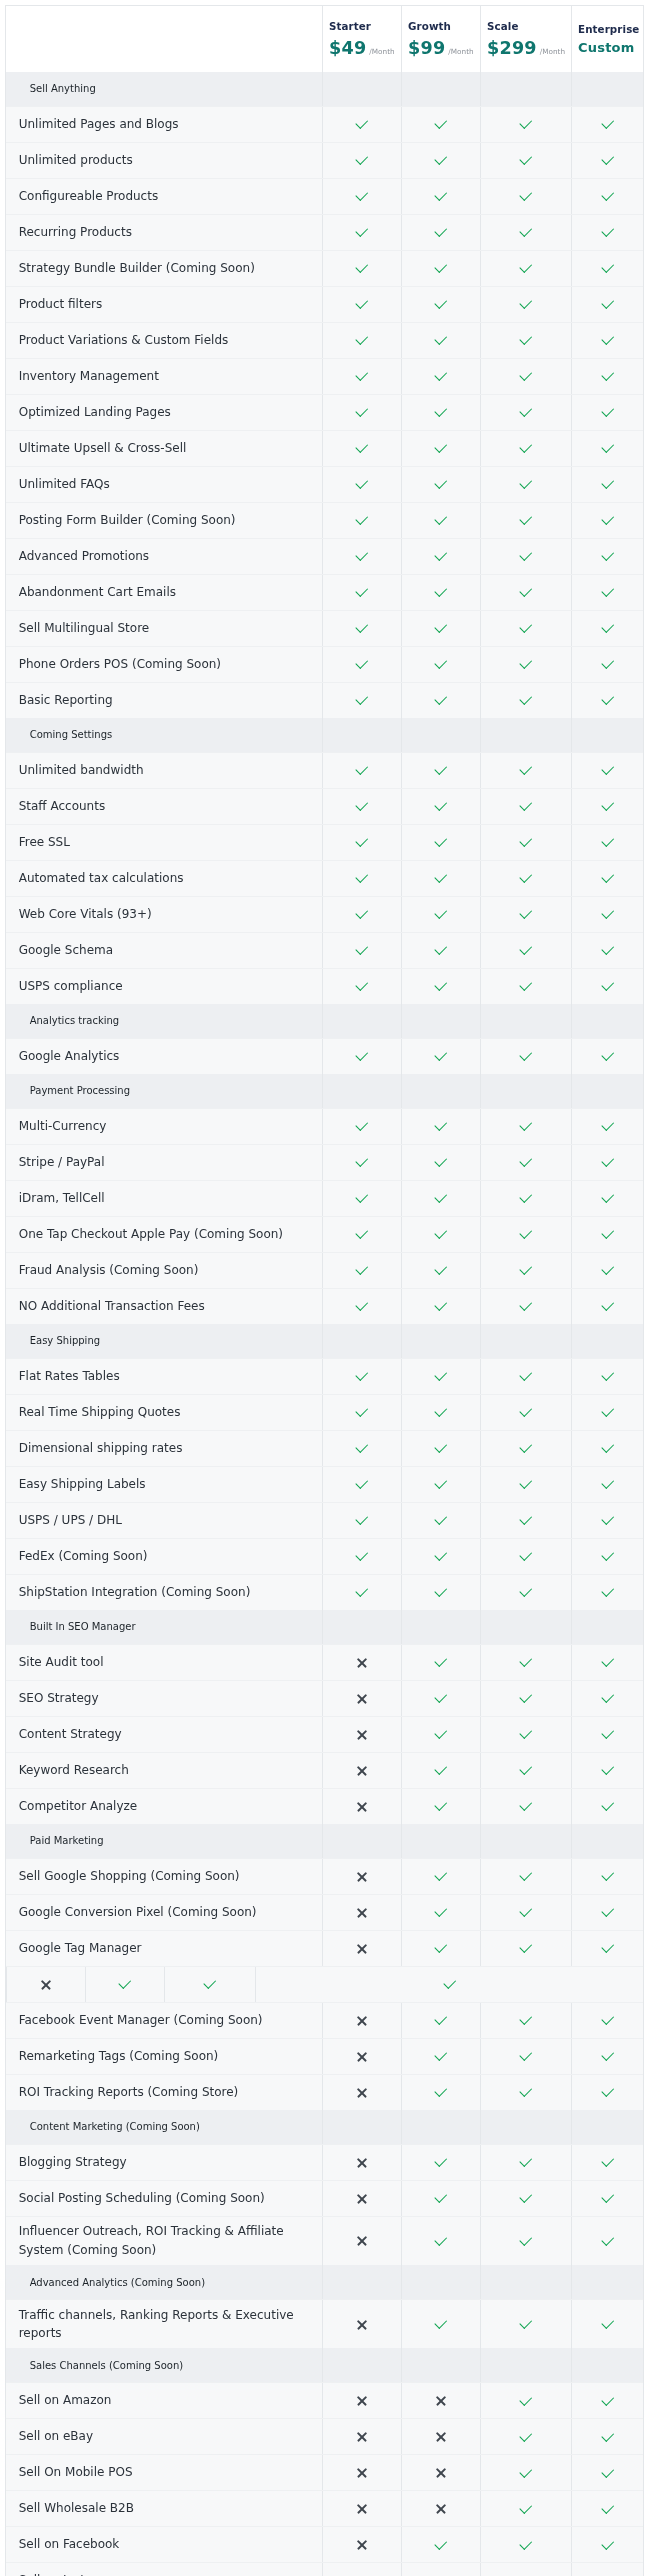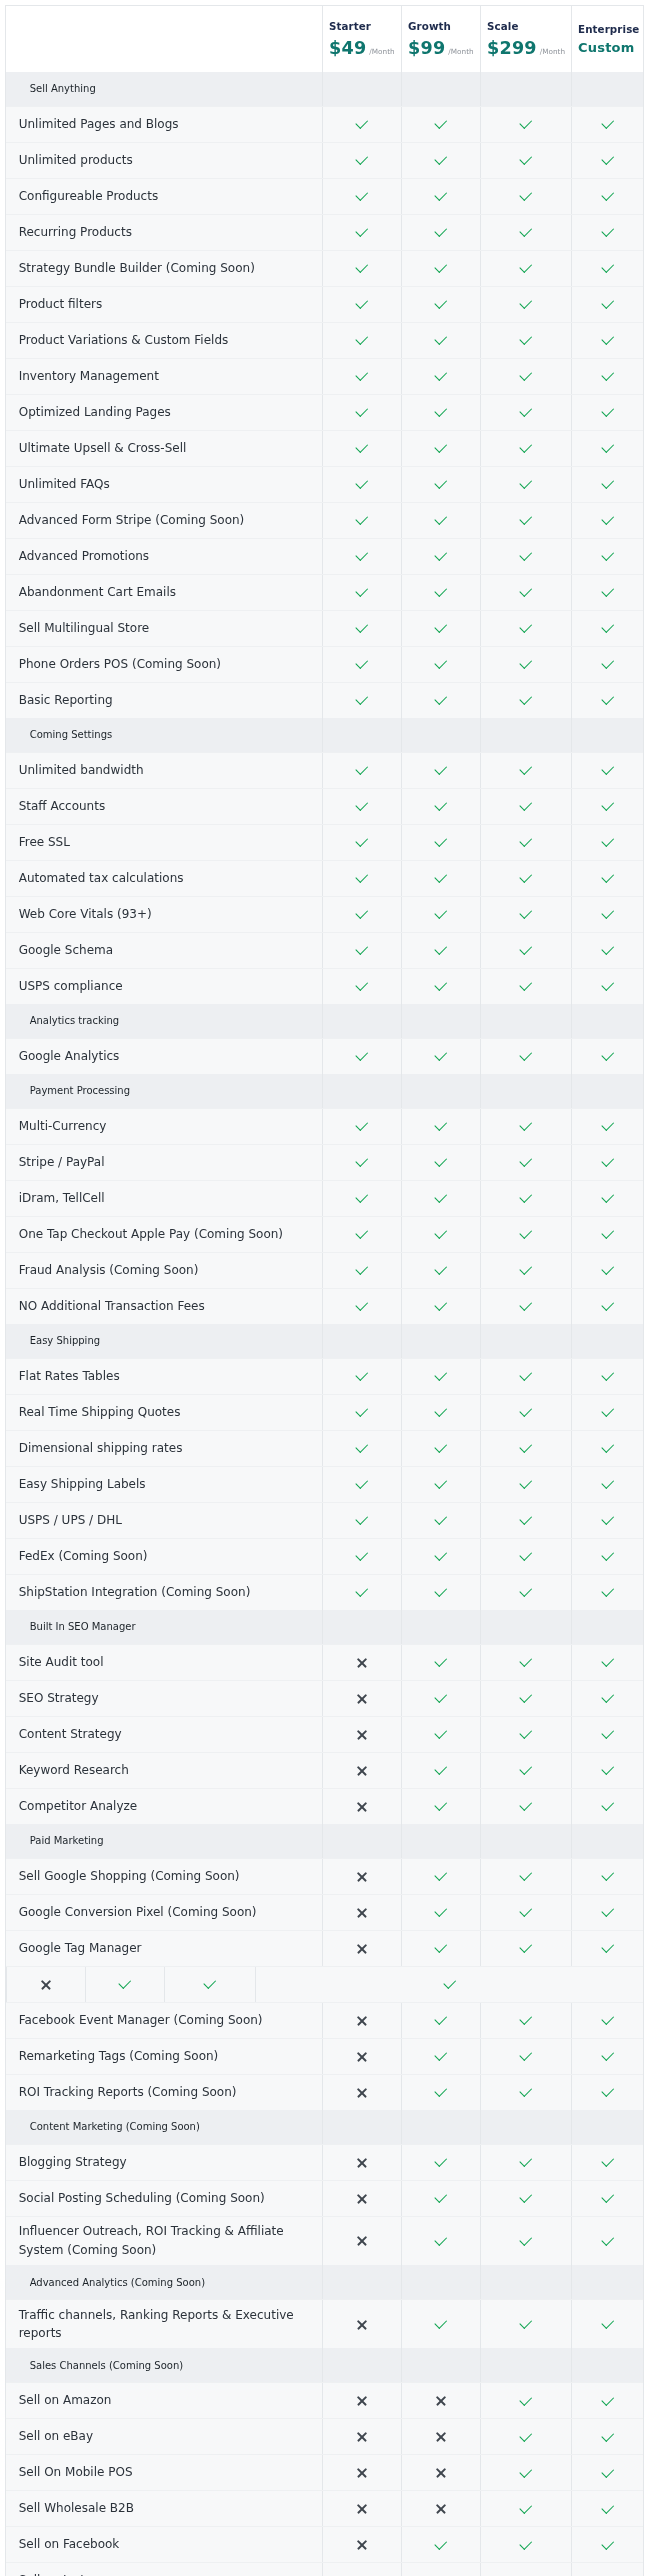--- a/index.html
+++ b/index.html
@@ -267,21 +267,21 @@
         </div>
         <div class="cell plan-cell col-p3">
           <span class="mark-check"></span>
         </div>
         <div class="cell plan-cell col-p4">
           <span class="mark-check"></span>
         </div>
       </div>
       <div class="row feature-row">
         <div class="cell col-feature">
-          <span class="feature-label">Advanced Form Stripe (Coming Soon)</span>
+          <span class="feature-label">Posting Form Builder (Coming Soon)</span>
         </div>
         <div class="cell plan-cell col-p1">
           <span class="mark-check"></span>
         </div>
         <div class="cell plan-cell col-p2">
           <span class="mark-check"></span>
         </div>
         <div class="cell plan-cell col-p3">
           <span class="mark-check"></span>
         </div>
@@ -964,21 +964,21 @@
         </div>
         <div class="cell plan-cell col-p3">
           <span class="mark-check"></span>
         </div>
         <div class="cell plan-cell col-p4">
           <span class="mark-check"></span>
         </div>
       </div>
       <div class="row feature-row">
         <div class="cell col-feature">
-          <span class="feature-label">ROI Tracking Reports (Coming Soon)</span>
+          <span class="feature-label">ROI Tracking Reports (Coming Store)</span>
         </div>
         <div class="cell plan-cell col-p1">
           <span class="mark-cross"></span>
         </div>
         <div class="cell plan-cell col-p2">
           <span class="mark-check"></span>
         </div>
         <div class="cell plan-cell col-p3">
           <span class="mark-check"></span>
         </div>

